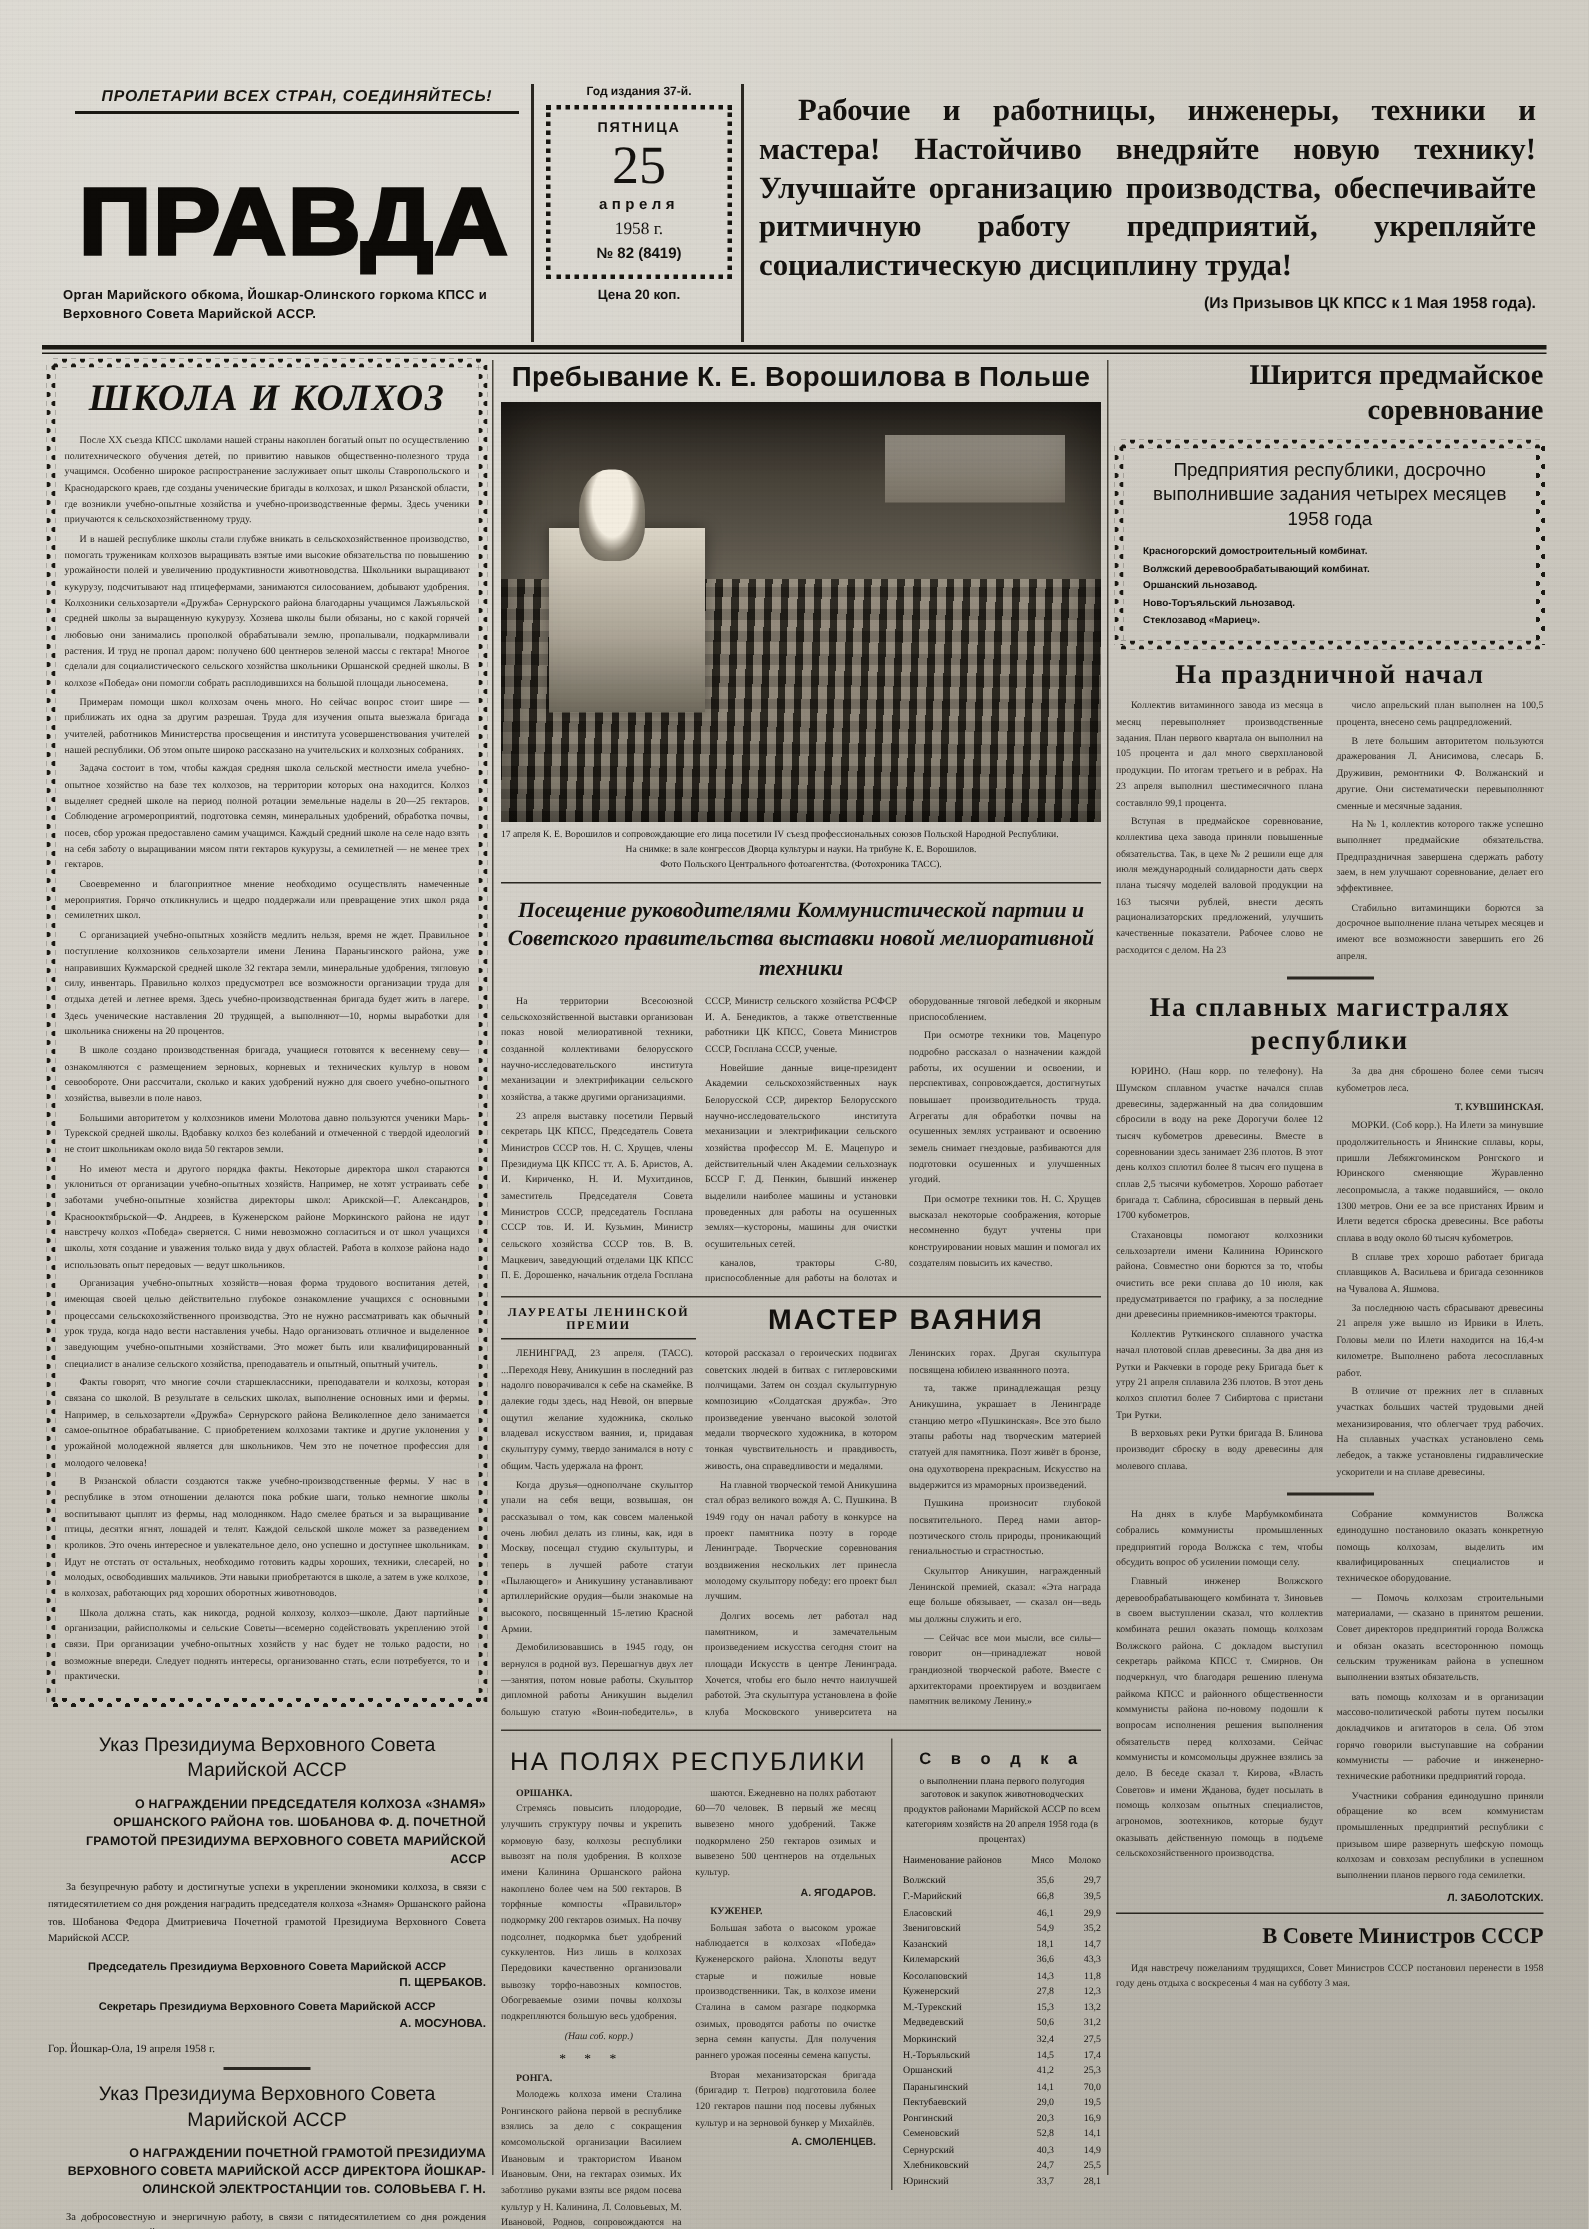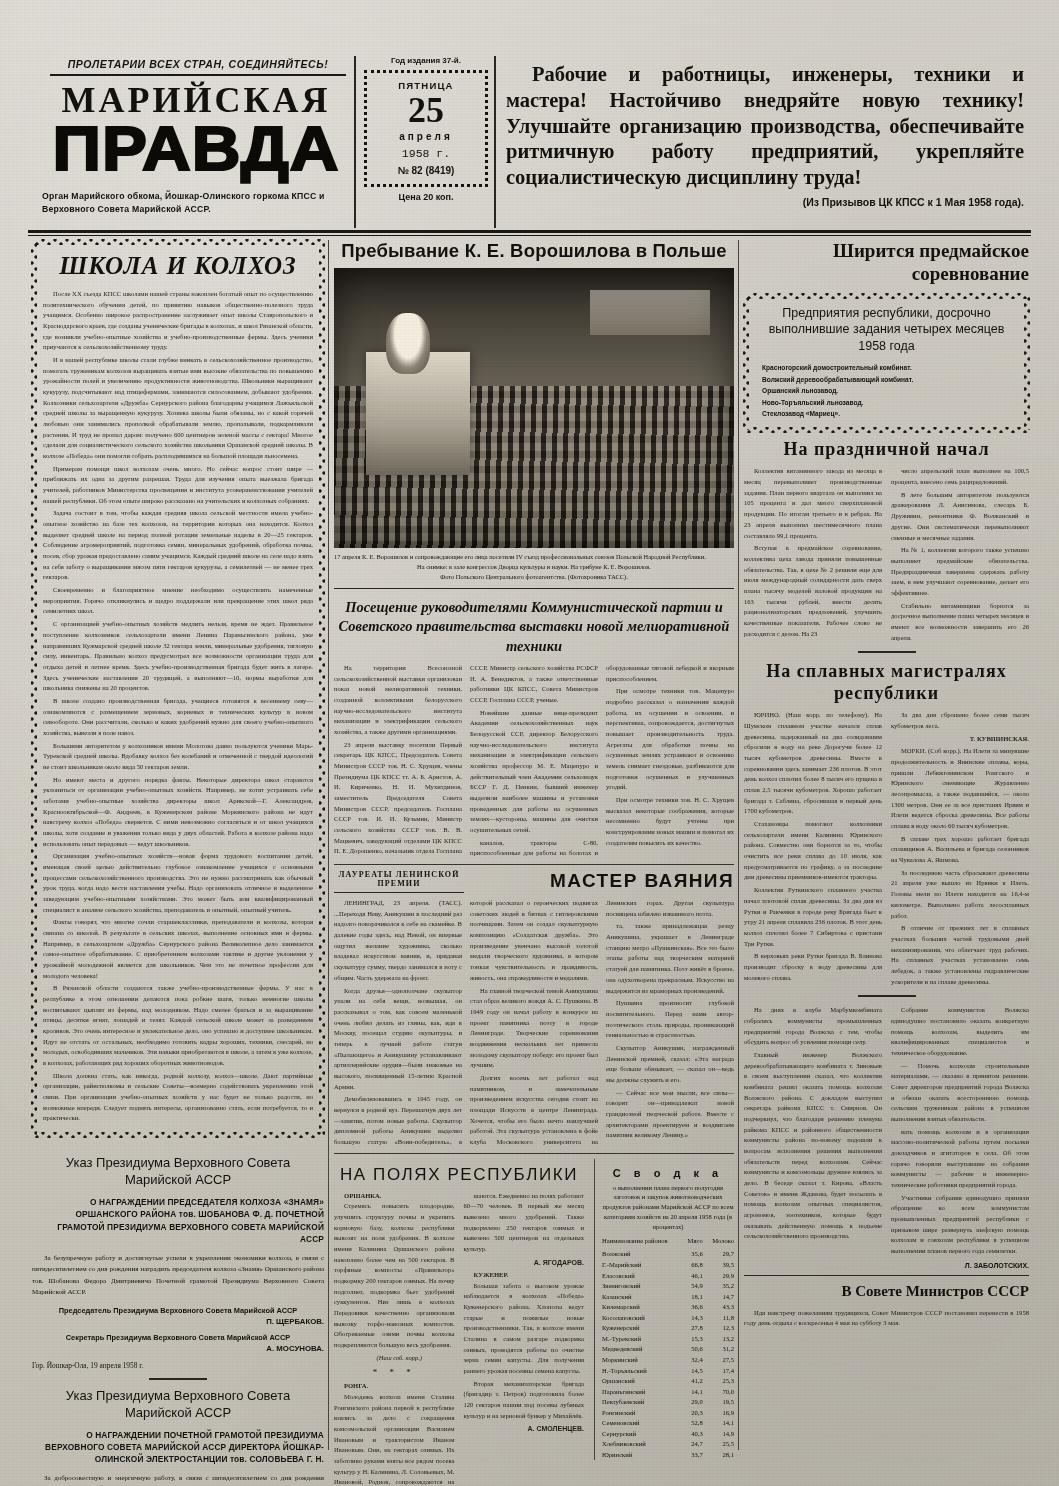--- a/index.html
+++ b/index.html
@@ -55,23 +55,23 @@
 
   .mast-divider{ position:absolute; left:326px; top:16px; width:2px; height:172px; background:#2a2721; }
   .mast-divider2{ position:absolute; left:466px; top:16px; width:2px; height:172px; background:#2a2721; }
 
   .datebox{ position:absolute; left:336px; top:16px; width:124px; text-align:center; }
   .dt-year{ font-family:"Liberation Sans",sans-serif; font-size:8px; font-weight:bold; margin-bottom:5px;}
   .dt-frame{
     border:3px dotted #16140f; padding:7px 4px 8px;
   }
   .dt-day-name{ font-family:"Liberation Sans",sans-serif; font-size:9.5px; font-weight:bold; letter-spacing:1.2px;}
-  .dt-num{ font-family:"Liberation Serif",serif; font-size:36px; font-weight:bold; line-height:1.08; }
+  .dt-num{ font-family:"Liberation Serif",serif; font-size:36px; font-weight:normal; line-height:1.08; }
   .dt-month{ font-family:"Liberation Sans",sans-serif; font-size:10px; font-weight:bold; letter-spacing:3px; margin-top:1px;}
-  .dt-year2{ font-family:Liberation Mono, monospace; font-size:11.5px; margin-top:5px;}
+  .dt-year2{ font-family:Liberation Serif, serif; font-size:11.5px; margin-top:5px;}
   .dt-issue{ font-family:"Liberation Sans",sans-serif; font-size:10px; font-weight:bold; margin-top:5px;}
   .dt-price{ font-family:"Liberation Sans",sans-serif; font-size:9px; font-weight:bold; margin-top:5px;}
 
   .slogan{
     position:absolute; left:478px; top:22px; width:518px;
     font-family:"Liberation Serif", serif; font-weight:bold;
     font-size:20.5px; line-height:1.26; text-align:justify;
   }
   .slogan .ind{ display:inline-block; width:26px; }
   .slogan-src{
@@ -151,21 +151,21 @@
   .h-caps-sans{
     font-family:"Liberation Sans",sans-serif; font-weight:normal; font-size:17px;
     text-align:center; letter-spacing:1.6px; margin:6px 0 6px;
   }
   .h-small-caps{
     font-family:"Liberation Serif",serif; font-weight:bold; font-size:8px;
     text-align:center; letter-spacing:1.1px; margin:0 0 4px;
   }
   .h-master{
     font-family:"Liberation Sans",sans-serif; font-weight:bold; font-size:19px;
-    letter-spacing:1.4px; text-align:right; margin:0 0 6px;
+    letter-spacing:1.4px; text-align:center; margin:0 0 6px;
   }
 
   .rule-full{ height:1px; background:#2a2721; margin:6px 0; }
   .rule-short{ width:58px; height:2px; background:#2a2721; margin:8px auto; }
   .rule-thin{ width:100%; height:1px; background:#3a362e; margin:5px 0; }
   .dots{ text-align:center; font-size:9px; letter-spacing:5px; margin:4px 0; }
 
   
   .photo{
     width:100%; height:280px; position:relative; overflow:hidden;
@@ -253,21 +253,20 @@
   .small-note{ font-family:"Liberation Serif",serif; font-size:6.5px; text-align:center; font-style:italic; margin-top:4px;}
 </style>
 </head>
 <body>
 
 <div class="page">
 <div class="sheet">
 
   <div class="prolet">ПРОЛЕТАРИИ ВСЕХ СТРАН, СОЕДИНЯЙТЕСЬ!</div>
   <div class="prolet-rule"></div>
-  <div class="mast-name">МАРИЙСКАЯ</div>
   <div class="mast-pravda">ПРАВДА</div>
   <div class="mast-sub">Орган Марийского обкома, Йошкар-Олинского горкома КПСС и Верховного Совета Марийской АССР.</div>
 
   <div class="mast-divider"></div>
   <div class="mast-divider2"></div>
 
   <div class="datebox">
     <div class="dt-year">Год издания 37-й.</div>
     <div class="dt-frame">
       <div class="dt-day-name">ПЯТНИЦА</div>

